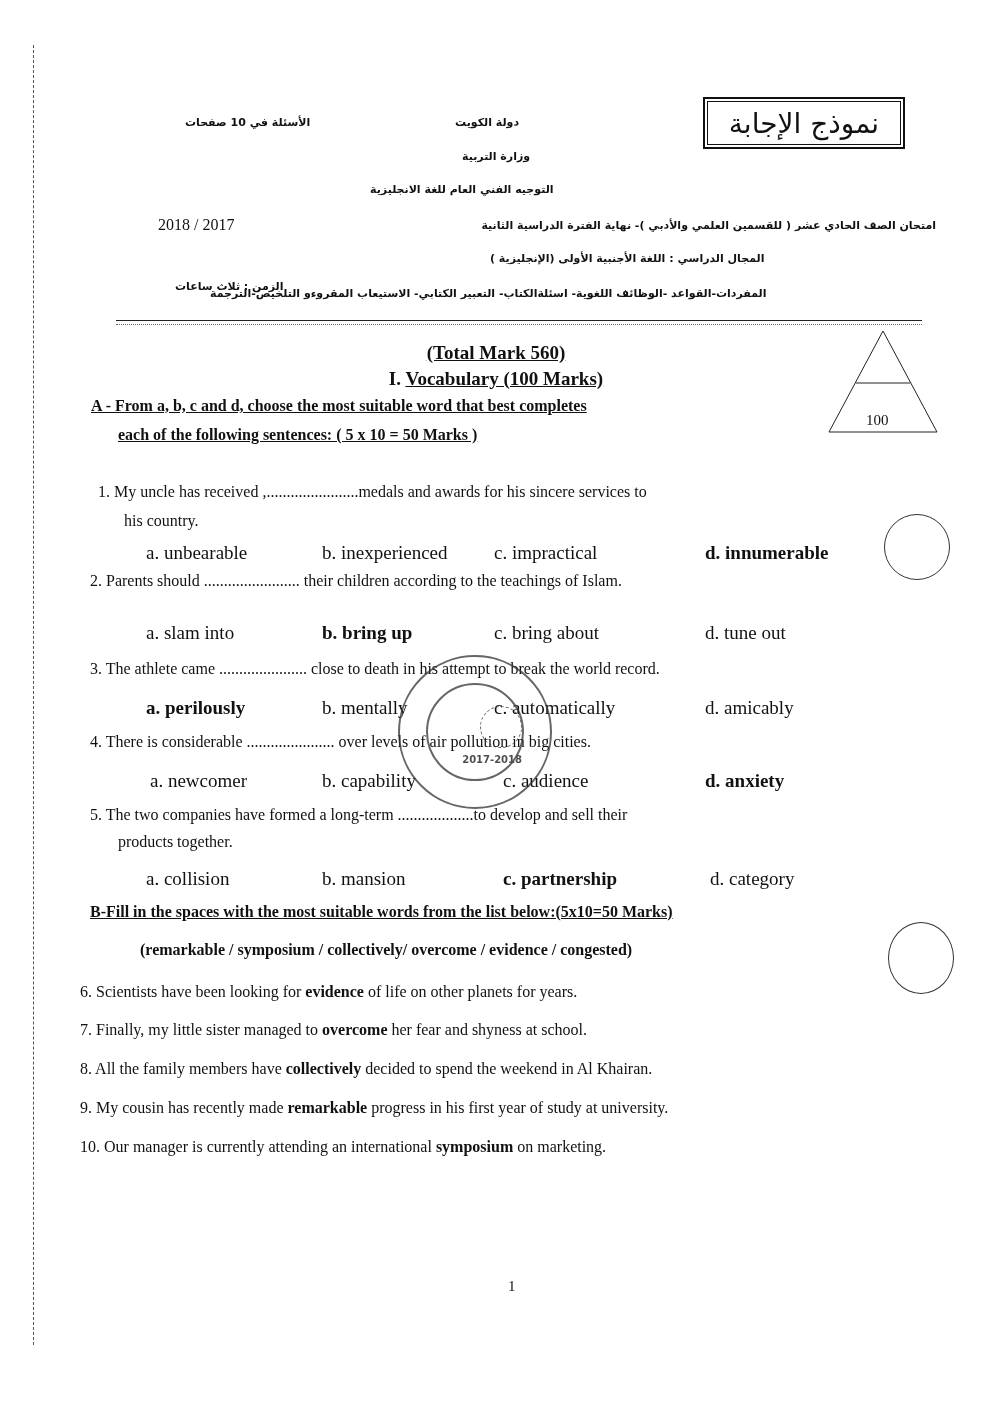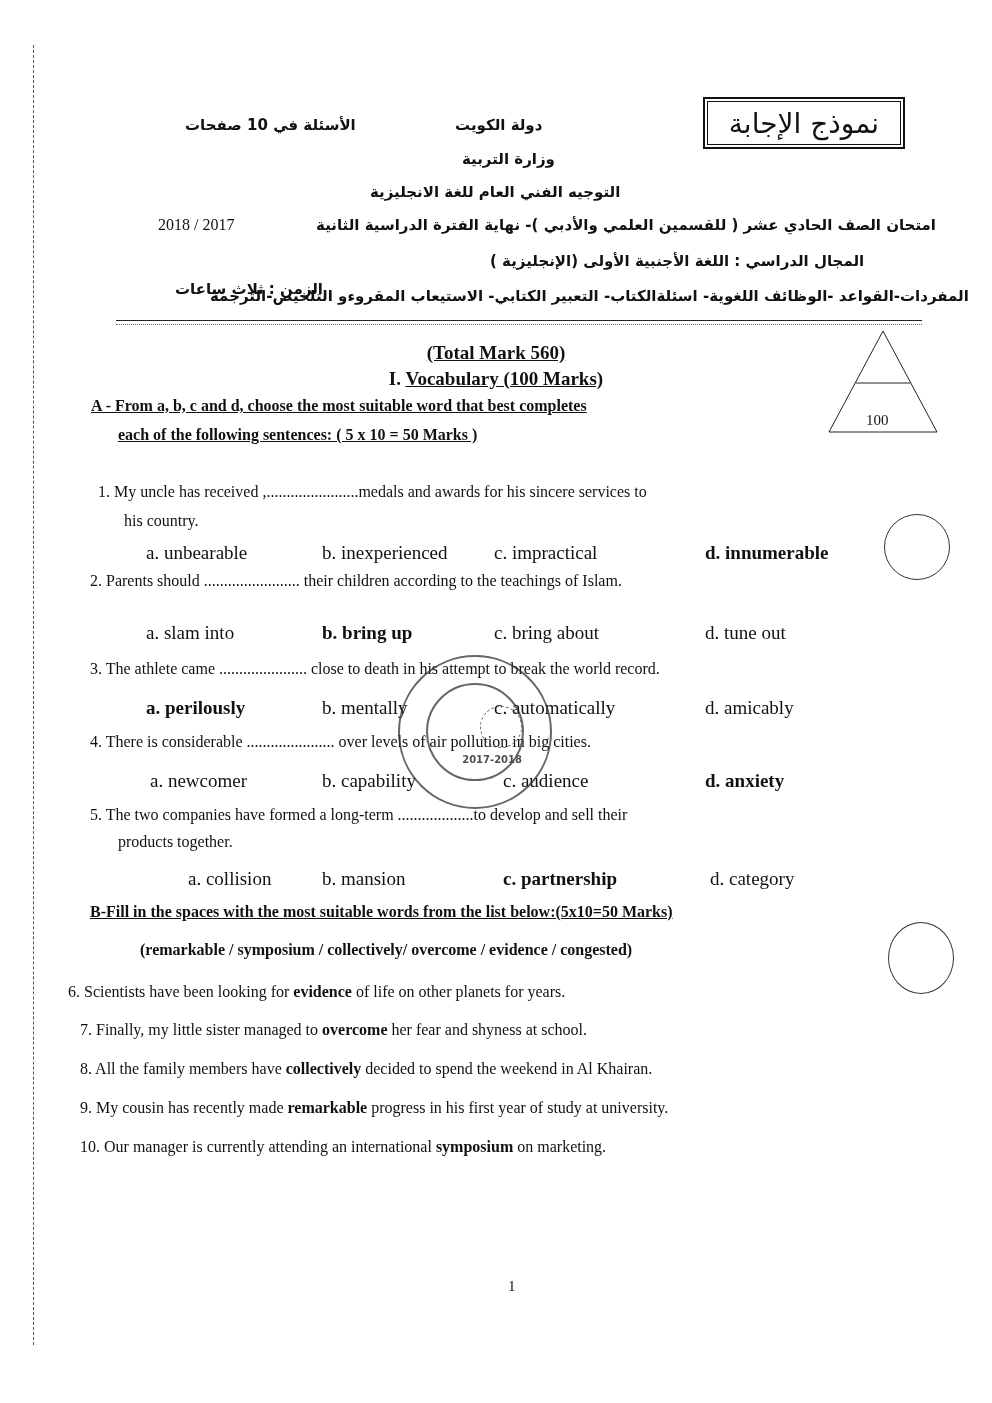--- a/index.html
+++ b/index.html
@@ -1,19 +1,19 @@
 <!DOCTYPE html>
 <html><head>
   <meta charset="utf-8">
   <style>
     html, body { margin: 0; padding: 0; background: #ffffff; }
     body { width: 992px; height: 1403px; position: relative; overflow: hidden; color: #111; font-family: "Liberation Serif", "DejaVu Serif", serif; }
     .abs { position: absolute; }
     .margin-line { left: 33px; top: 45px; width: 1px; height: 1300px; border-left: 1px dashed #555; }
-    .arabic { direction: rtl; font-family: "DejaVu Sans", sans-serif; font-weight: bold; font-size: 15px; white-space: nowrap; }
+    .arabic { direction: rtl; font-family: "DejaVu Sans", sans-serif; font-weight: bold; font-size: 11px; white-space: nowrap; }
     .answer-box { left: 703px; top: 97px; width: 198px; height: 48px; border: 2px solid #111; box-shadow: inset 0 0 0 2px #fff, inset 0 0 0 3px #111; display: flex; align-items: center; justify-content: center; }
     .answer-box span { font-family: "DejaVu Sans", sans-serif; font-weight: normal; font-size: 28px; direction: rtl; }
     .rule { left: 116px; width: 806px; height: 0; border-top: 1px solid #222; }
     .en { font-size: 16px; white-space: nowrap; }
     .bold { font-weight: bold; }
     .ul { text-decoration: underline; }
     .center-title { left: 0; width: 992px; text-align: center; font-size: 19px; font-weight: bold; }
     .opt { font-size: 19px; white-space: nowrap; }
     .circle { width: 64px; height: 64px; border: 1px solid #333; border-radius: 50%; }
     .stamp { left: 398px; top: 655px; width: 150px; height: 150px; border: 2px solid #333; border-radius: 50%; opacity: 0.75; }
@@ -84,37 +84,37 @@
 <div class="abs opt" style="left:705px; top:697px;">d. amicably</div>
 
 <div class="abs en" style="left:90px; top:733px;">4. There is considerable ...................... over levels of air pollution in big cities.</div>
 <div class="abs opt" style="left:150px; top:770px;">a. newcomer</div>
 <div class="abs opt" style="left:322px; top:770px;">b. capability</div>
 <div class="abs opt" style="left:503px; top:770px;">c. audience</div>
 <div class="abs opt bold" style="left:705px; top:770px;">d. anxiety</div>
 
 <div class="abs en" style="left:90px; top:806px;">5. The two companies have formed a long-term ...................to develop and sell their</div>
 <div class="abs en" style="left:118px; top:833px;">products together.</div>
-<div class="abs opt" style="left:146px; top:868px;margin-left:42px;">a. collision</div>
+<div class="abs opt" style="left:146px; top:868px;">a. collision</div>
 <div class="abs opt" style="left:322px; top:868px;">b. mansion</div>
 <div class="abs opt bold" style="left:503px; top:868px;">c. partnership</div>
 <div class="abs opt" style="left:710px; top:868px;">d. category</div>
 
 <div class="abs stamp">
   <div class="stamp-inner">
     <div class="stamp-emblem"></div>
     <div class="stamp-year">2017-2018</div>
   </div>
 </div>
 
 <div class="abs en bold ul" style="left:90px; top:903px;">B-Fill in the spaces with the most suitable words from the list below:(5x10=50 Marks)</div>
 <div class="abs en bold" style="left:140px; top:941px;">(remarkable / symposium / collectively/ overcome / evidence / congested)</div>
 <div class="abs circle" style="left:888px; top:922px; width:64px; height:70px;"></div>
 
-<div class="abs en" style="left:68px; top:983px;">
+<div class="abs en" style="left:80px; top:983px;">
   <span>6. Scientists have been looking for </span><b>evidence</b><span> of life on other planets for years.</span>
 </div>
 <div class="abs en" style="left:80px; top:1021px;">
   <span>7. Finally, my little sister managed to </span><b>overcome</b><span> her fear and shyness at school.</span>
 </div>
 <div class="abs en" style="left:80px; top:1060px;">
   <span>8. All the family members have </span><b>collectively</b><span> decided to spend the weekend in Al Khairan.</span>
 </div>
 <div class="abs en" style="left:80px; top:1099px;">
   <span>9. My cousin has recently made </span><b>remarkable</b><span> progress in his first year of study at university.</span>

